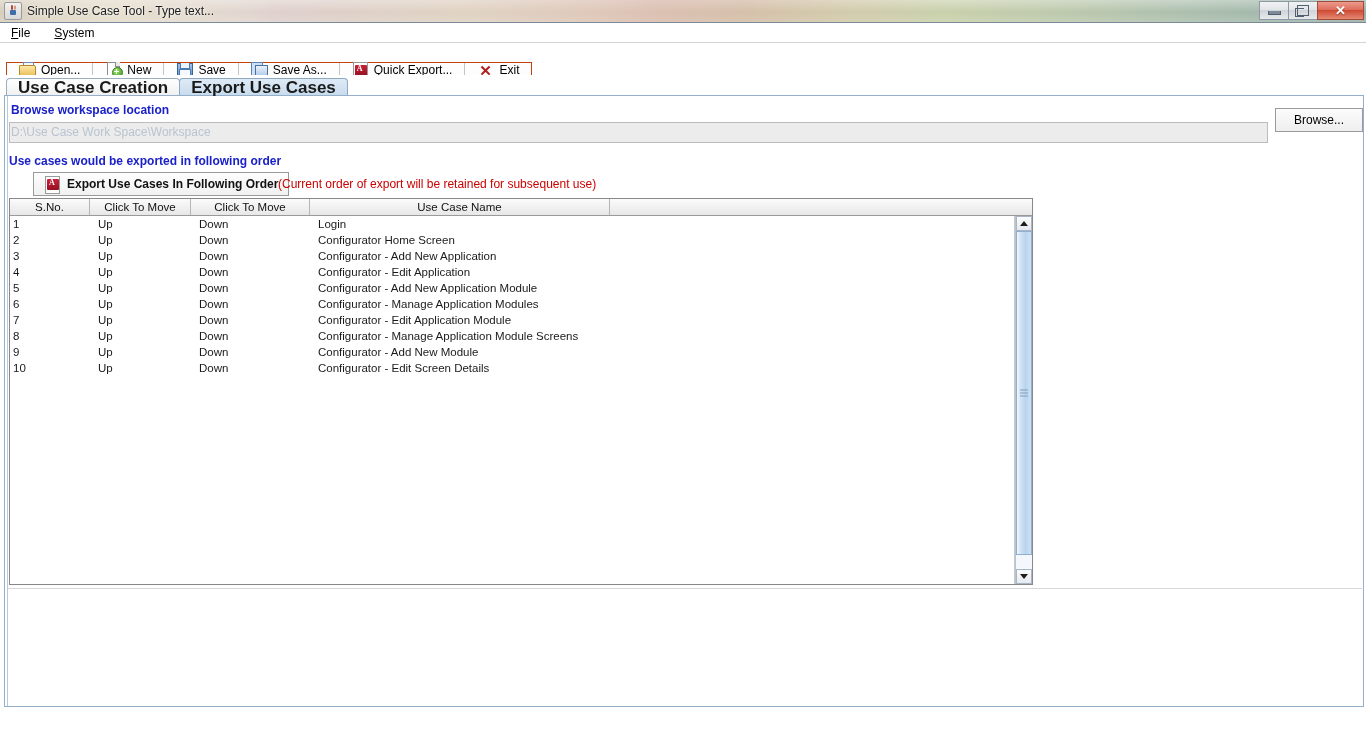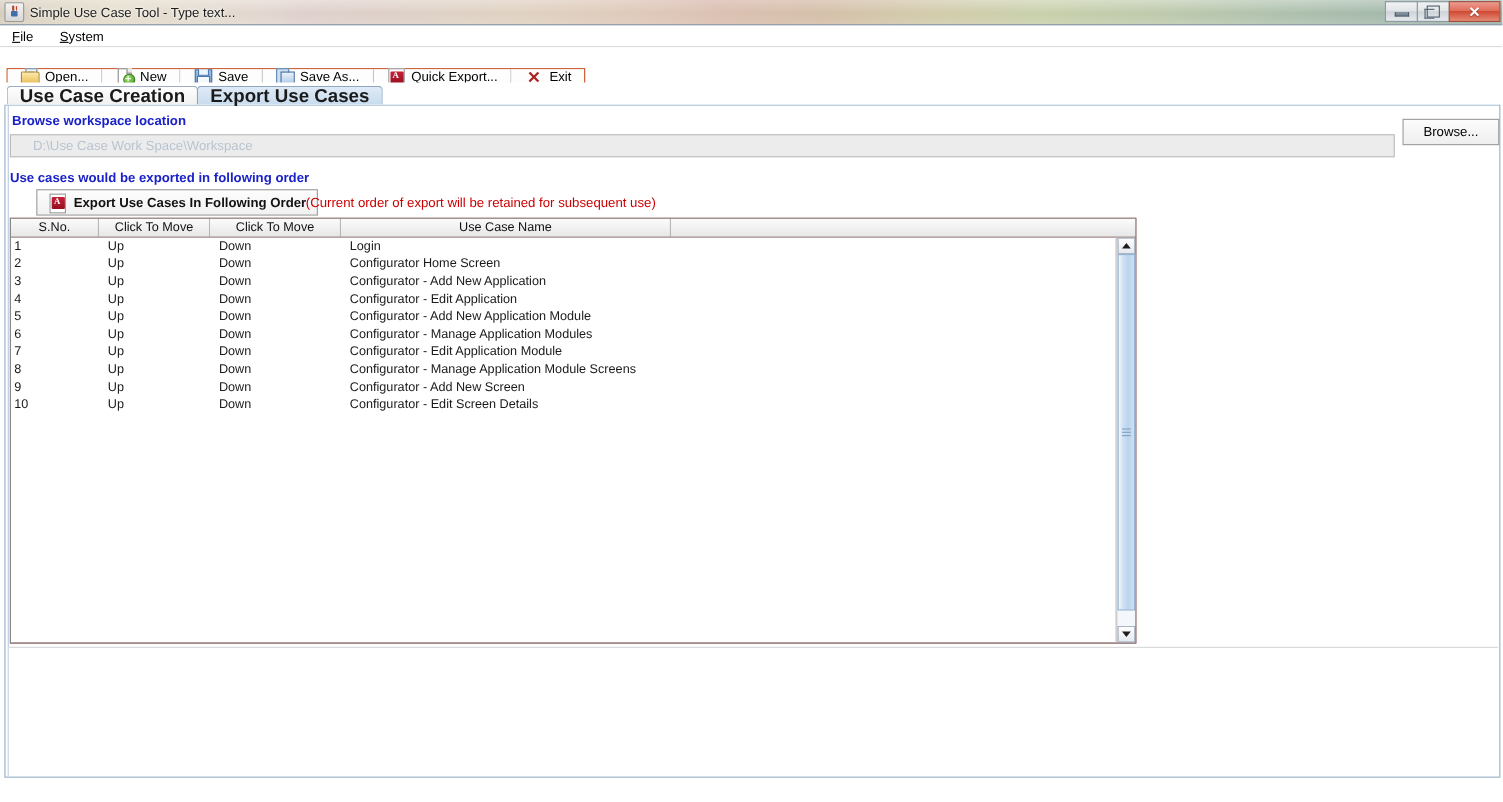--- a/index.html
+++ b/index.html
@@ -280,21 +280,21 @@
   #ws-field {
     position: absolute;
     left: 4px; top: 26px;
     width: 1259px; height: 21px;
     background: #ececec;
     border: 1px solid #bcbcbc;
     box-sizing: border-box;
     color: #b9c4d0;
     font-size: 12px;
     line-height: 19px;
-    padding-left: 20px;
+    padding-left: 1px;
     overflow: hidden;
     white-space: nowrap;
   }
   #browse-btn {
     position: absolute;
     left: 1270px; top: 12px;
     width: 88px; height: 24px;
     border: 1px solid #9a9a9a;
     background: linear-gradient(180deg,#fcfcfc,#eeeeee);
     font-size: 12px;
@@ -615,21 +615,21 @@
             <div class="td c-sno" style="width: 80px;">8</div>
             <div class="td c-up" style="width: 101px;">Up</div>
             <div class="td c-down" style="width: 119px;">Down</div>
             <div class="td c-name" style="width: 300px;">Configurator - Manage Application Module Screens</div>
             <div class="td" style="flex: 1 1 auto;"></div>
           </div>
           <div class="trow">
             <div class="td c-sno" style="width: 80px;">9</div>
             <div class="td c-up" style="width: 101px;">Up</div>
             <div class="td c-down" style="width: 119px;">Down</div>
-            <div class="td c-name" style="width: 300px;">Configurator - Add New Screen</div>
+            <div class="td c-name" style="width: 300px;">Configurator - Add New Module</div>
             <div class="td" style="flex: 1 1 auto;"></div>
           </div>
           <div class="trow">
             <div class="td c-sno" style="width: 80px;">10</div>
             <div class="td c-up" style="width: 101px;">Up</div>
             <div class="td c-down" style="width: 119px;">Down</div>
             <div class="td c-name" style="width: 300px;">Configurator - Edit Screen Details</div>
             <div class="td" style="flex: 1 1 auto;"></div>
           </div>
         </div>

